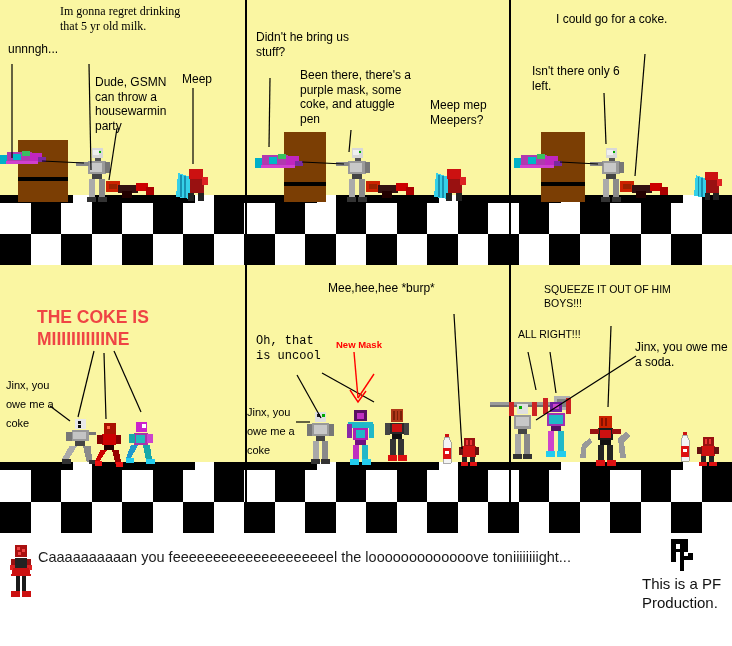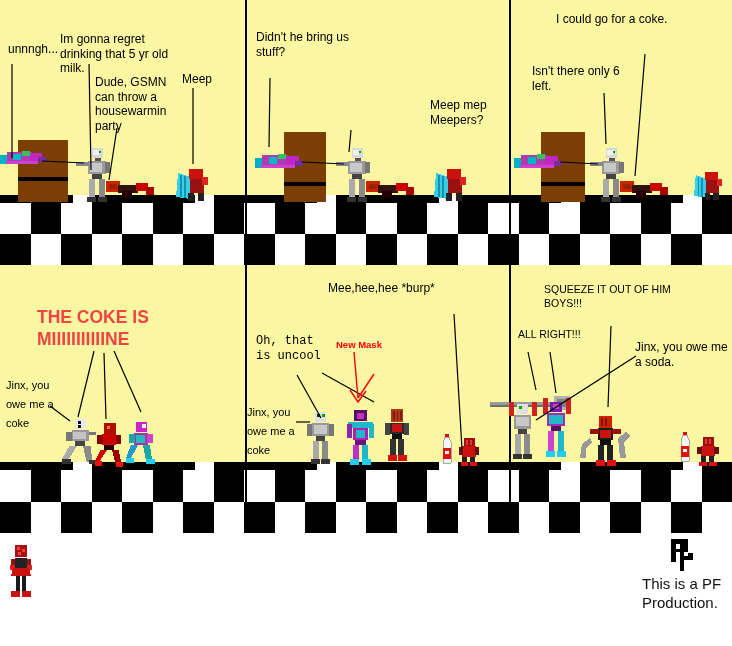--- a/index.html
+++ b/index.html
@@ -53,25 +53,26 @@
       <div class="stripe" style="top:37px;"></div>
     </div>
   <div class="abs table" style="left:284px;top:132px;width:42px;height:70px;">
       <div class="stripe" style="top:50px;"></div>
     </div>
   <div class="abs table" style="left:541px;top:132px;width:44px;height:70px;">
       <div class="stripe" style="top:50px;"></div>
     </div>
 
   <div class="abs speech" style="left:8px;top:42px;width:70px;">unnngh...</div>
-  <div class="abs speech" style="left:60px;top:32px;width:126px;">Im gonna regret drinking that 5 yr old milk.</div>
+  <div class="abs speech" style="left:60px;top:4px;width:126px;font-family:Liberation Serif, serif;">Im gonna regret drinking that 5 yr old milk.</div>
   <div class="abs speech" style="left:95px;top:75px;width:92px;">Dude, GSMN can throw a housewarmin party</div>
   <div class="abs speech" style="left:182px;top:72px;width:50px;">Meep</div>
 
   <div class="abs speech" style="left:256px;top:30px;width:115px;">Didn't he bring us stuff?</div>
+  <div class="abs speech" style="left:300px;top:68px;width:112px;">Been there, there's a purple mask, some coke, and atuggle pen</div>
   <div class="abs speech" style="left:430px;top:98px;width:80px;">Meep mep Meepers?</div>
 
   <div class="abs speech nowrap" style="left:556px;top:12px;">I could go for a coke.</div>
   <div class="abs speech" style="left:532px;top:64px;width:100px;">Isn't there only 6 left.</div>
 
   <div class="abs shout" style="left:37px;top:306px;width:125px;">THE COKE IS MIIIIIIIIIIINE</div>
   <div class="abs speech-sm" style="left:6px;top:376px;width:64px;">Jinx, you owe me a coke</div>
 
   <div class="abs speech nowrap" style="left:328px;top:281px;">Mee,hee,hee *burp*</div>
   <div class="abs speech" style="left:256px;top:334px;width:78px;font-family:Liberation Mono, monospace;">Oh, that is uncool</div>
@@ -388,20 +389,21 @@
       <rect x="3" y="14" width="4" height="9" fill="#991111"></rect>
     <rect x="19" y="14" width="4" height="9" fill="#991111"></rect>
       <rect x="2" y="20" width="5" height="5" fill="#dd2222"></rect>
     <rect x="19" y="20" width="5" height="5" fill="#dd2222"></rect>
       <polygon points="5,23 21,23 23,31 3,31" fill="#cc1111"></polygon>
     <rect x="8" y="31" width="4" height="15" fill="#1a1a1a"></rect>
       <rect x="14" y="31" width="4" height="15" fill="#1a1a1a"></rect>
     <rect x="3" y="46" width="9" height="6" fill="#cc1111"></rect>
       <rect x="14" y="46" width="9" height="6" fill="#cc1111"></rect>
   </svg>
+  <div class="abs footer-caption" style="left:38px;top:549px;">Caaaaaaaaaan you feeeeeeeeeeeeeeeeeeeel the looooooooooooove toniiiiiiiight...</div>
   <svg class="abs" style="left:668px;top:538px;z-index:7;" width="28" height="34" viewBox="0 0 26 31" shape-rendering="crispEdges">
     <rect x="3" y="1" width="4" height="21" fill="#000"></rect>
       <rect x="3" y="1" width="16" height="4" fill="#000"></rect>
     <rect x="15" y="1" width="4" height="12" fill="#000"></rect>
       <rect x="3" y="10" width="16" height="3" fill="#000"></rect>
     <rect x="11" y="5" width="4" height="25" fill="#000"></rect>
       <rect x="11" y="16" width="12" height="4" fill="#000"></rect>
     <rect x="19" y="14" width="4" height="6" fill="#000"></rect>
   </svg>
   <div class="abs production" style="left:642px;top:574px;width:92px;">This is a PF Production.</div>

